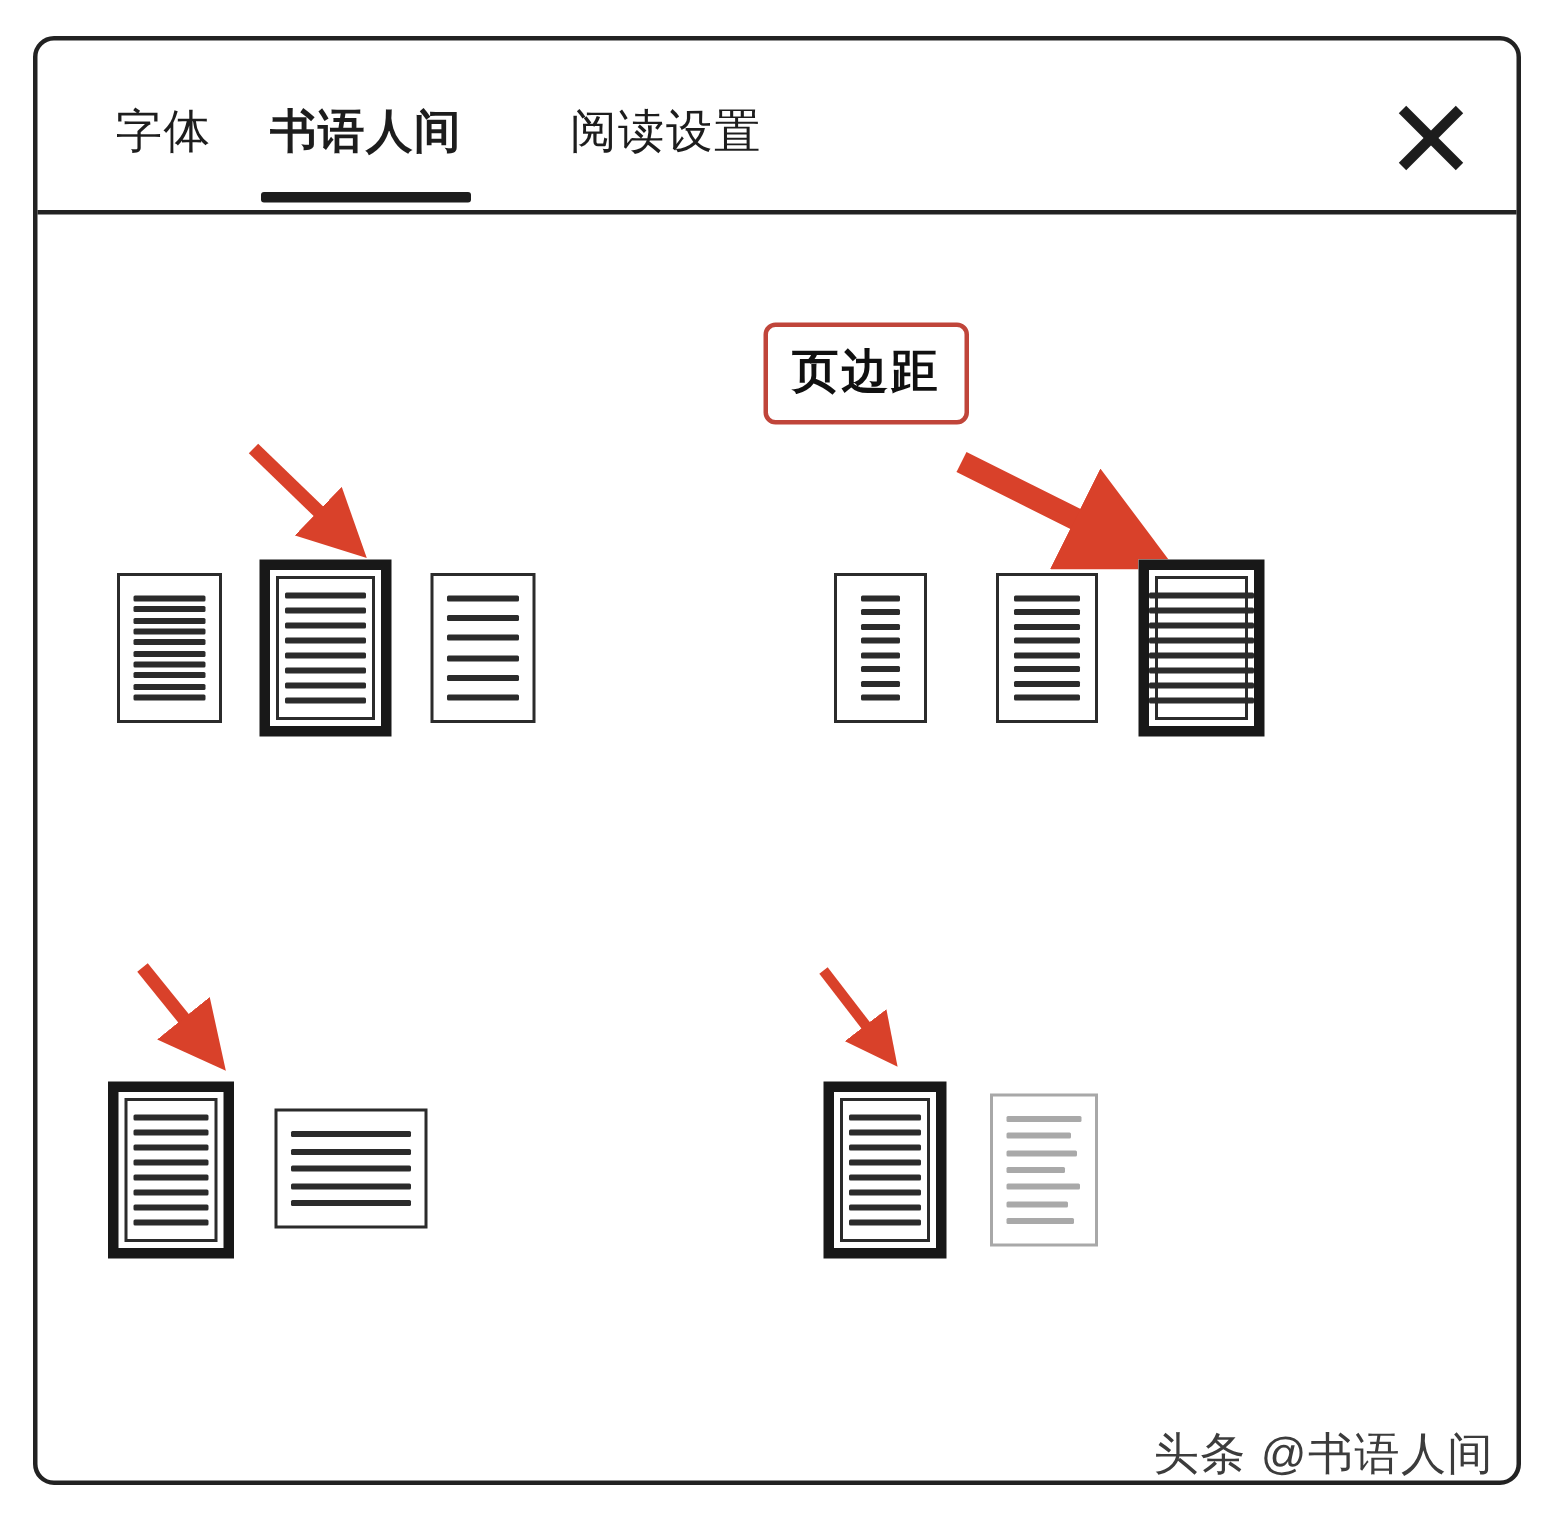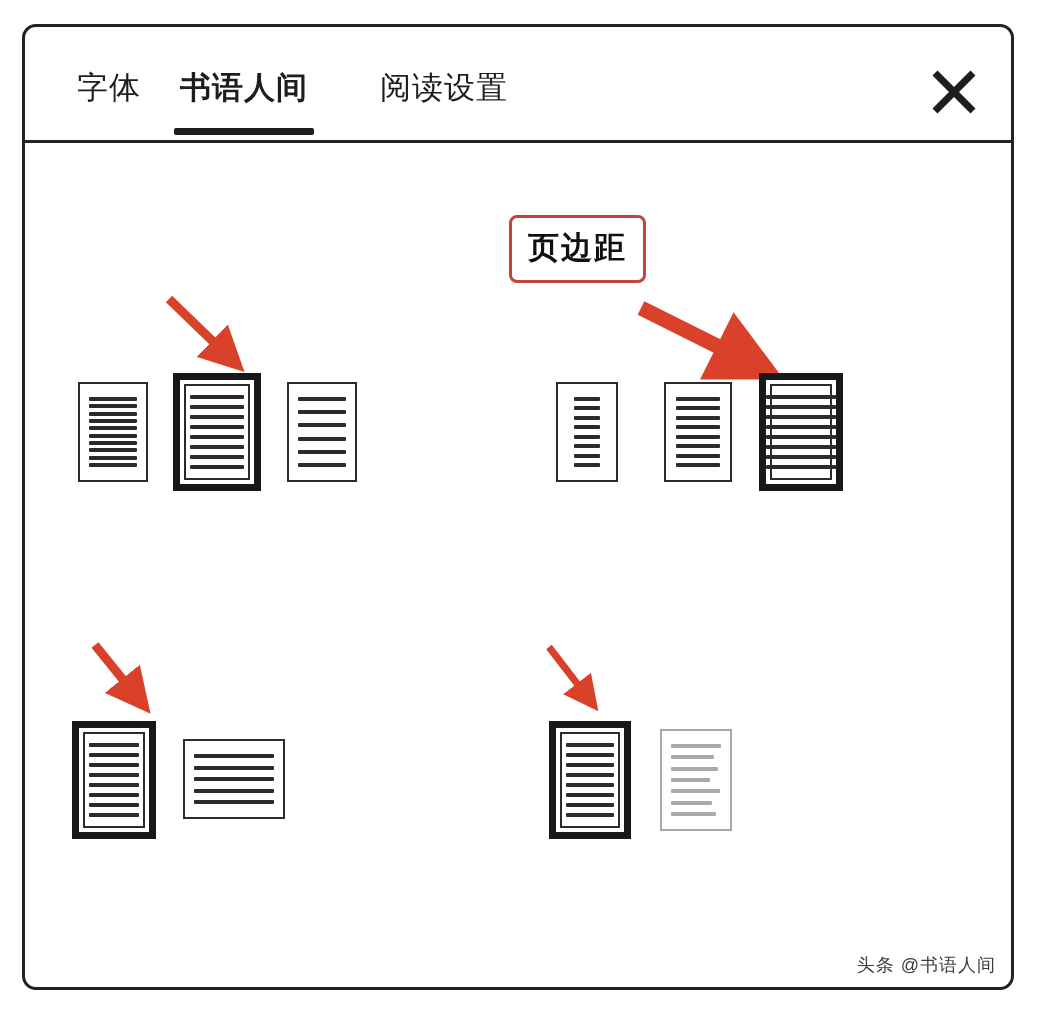--- a/index.html
+++ b/index.html
@@ -141,22 +141,22 @@
   }
   .doc.muted .ln {
     background: #a9a9a9;
     height: 4px;
   }
 
   
   .watermark {
     position: absolute;
     right: 44px;
-    bottom: 35px;
-    font-size: 18px;
+    bottom: 22px;
+    font-size: 30px;
     color: #2c2c2c;
     letter-spacing: 1px;
     opacity: .92;
     white-space: nowrap;
   }
 </style>
 </head>
 <body>
 
 <div class="panel">

